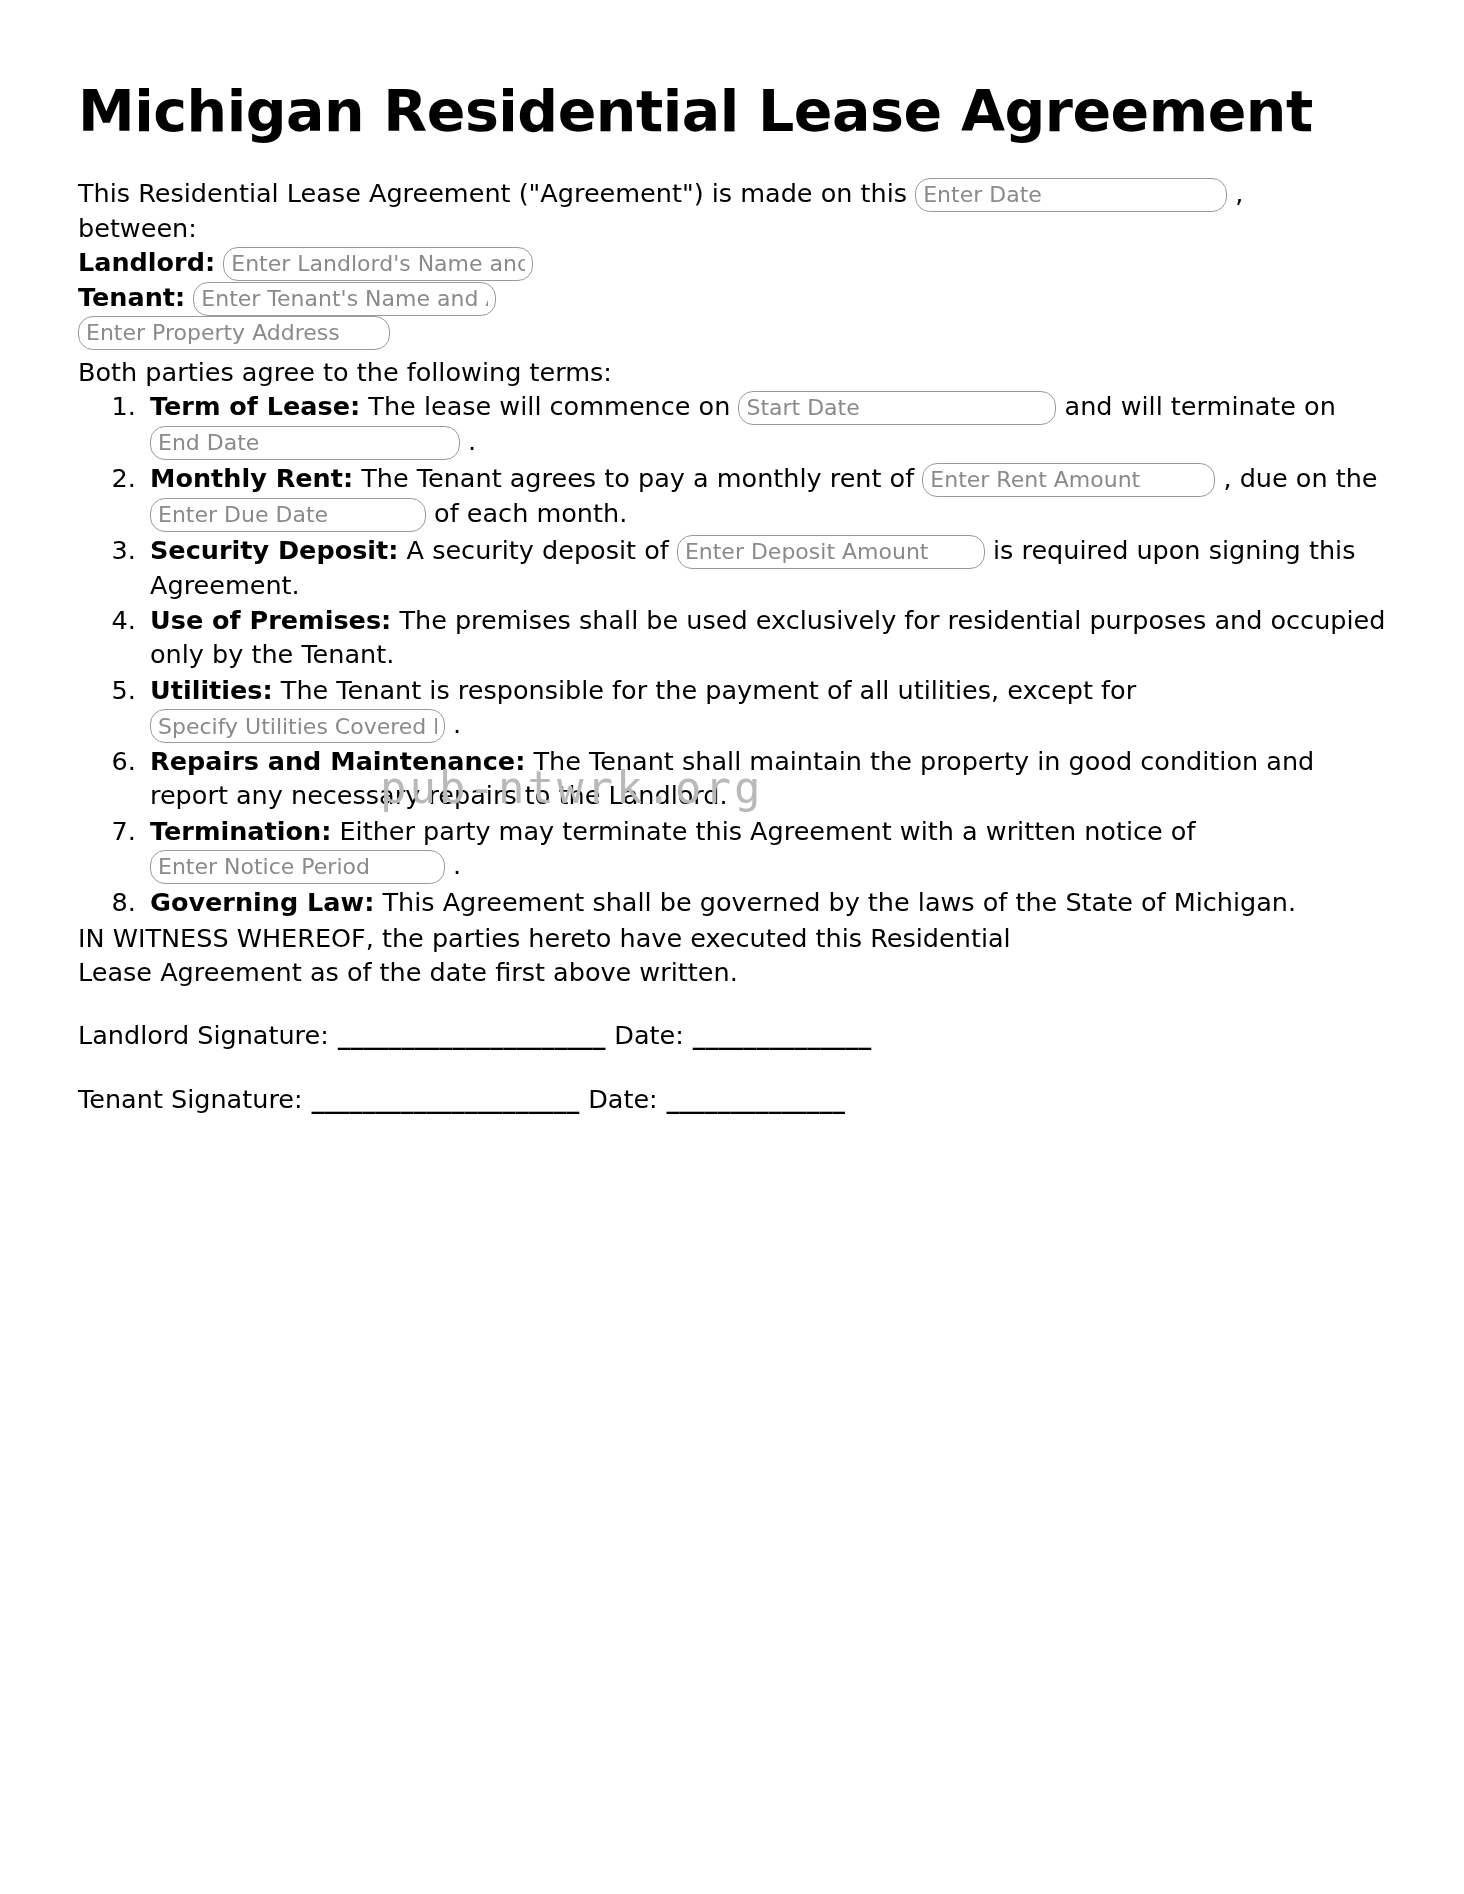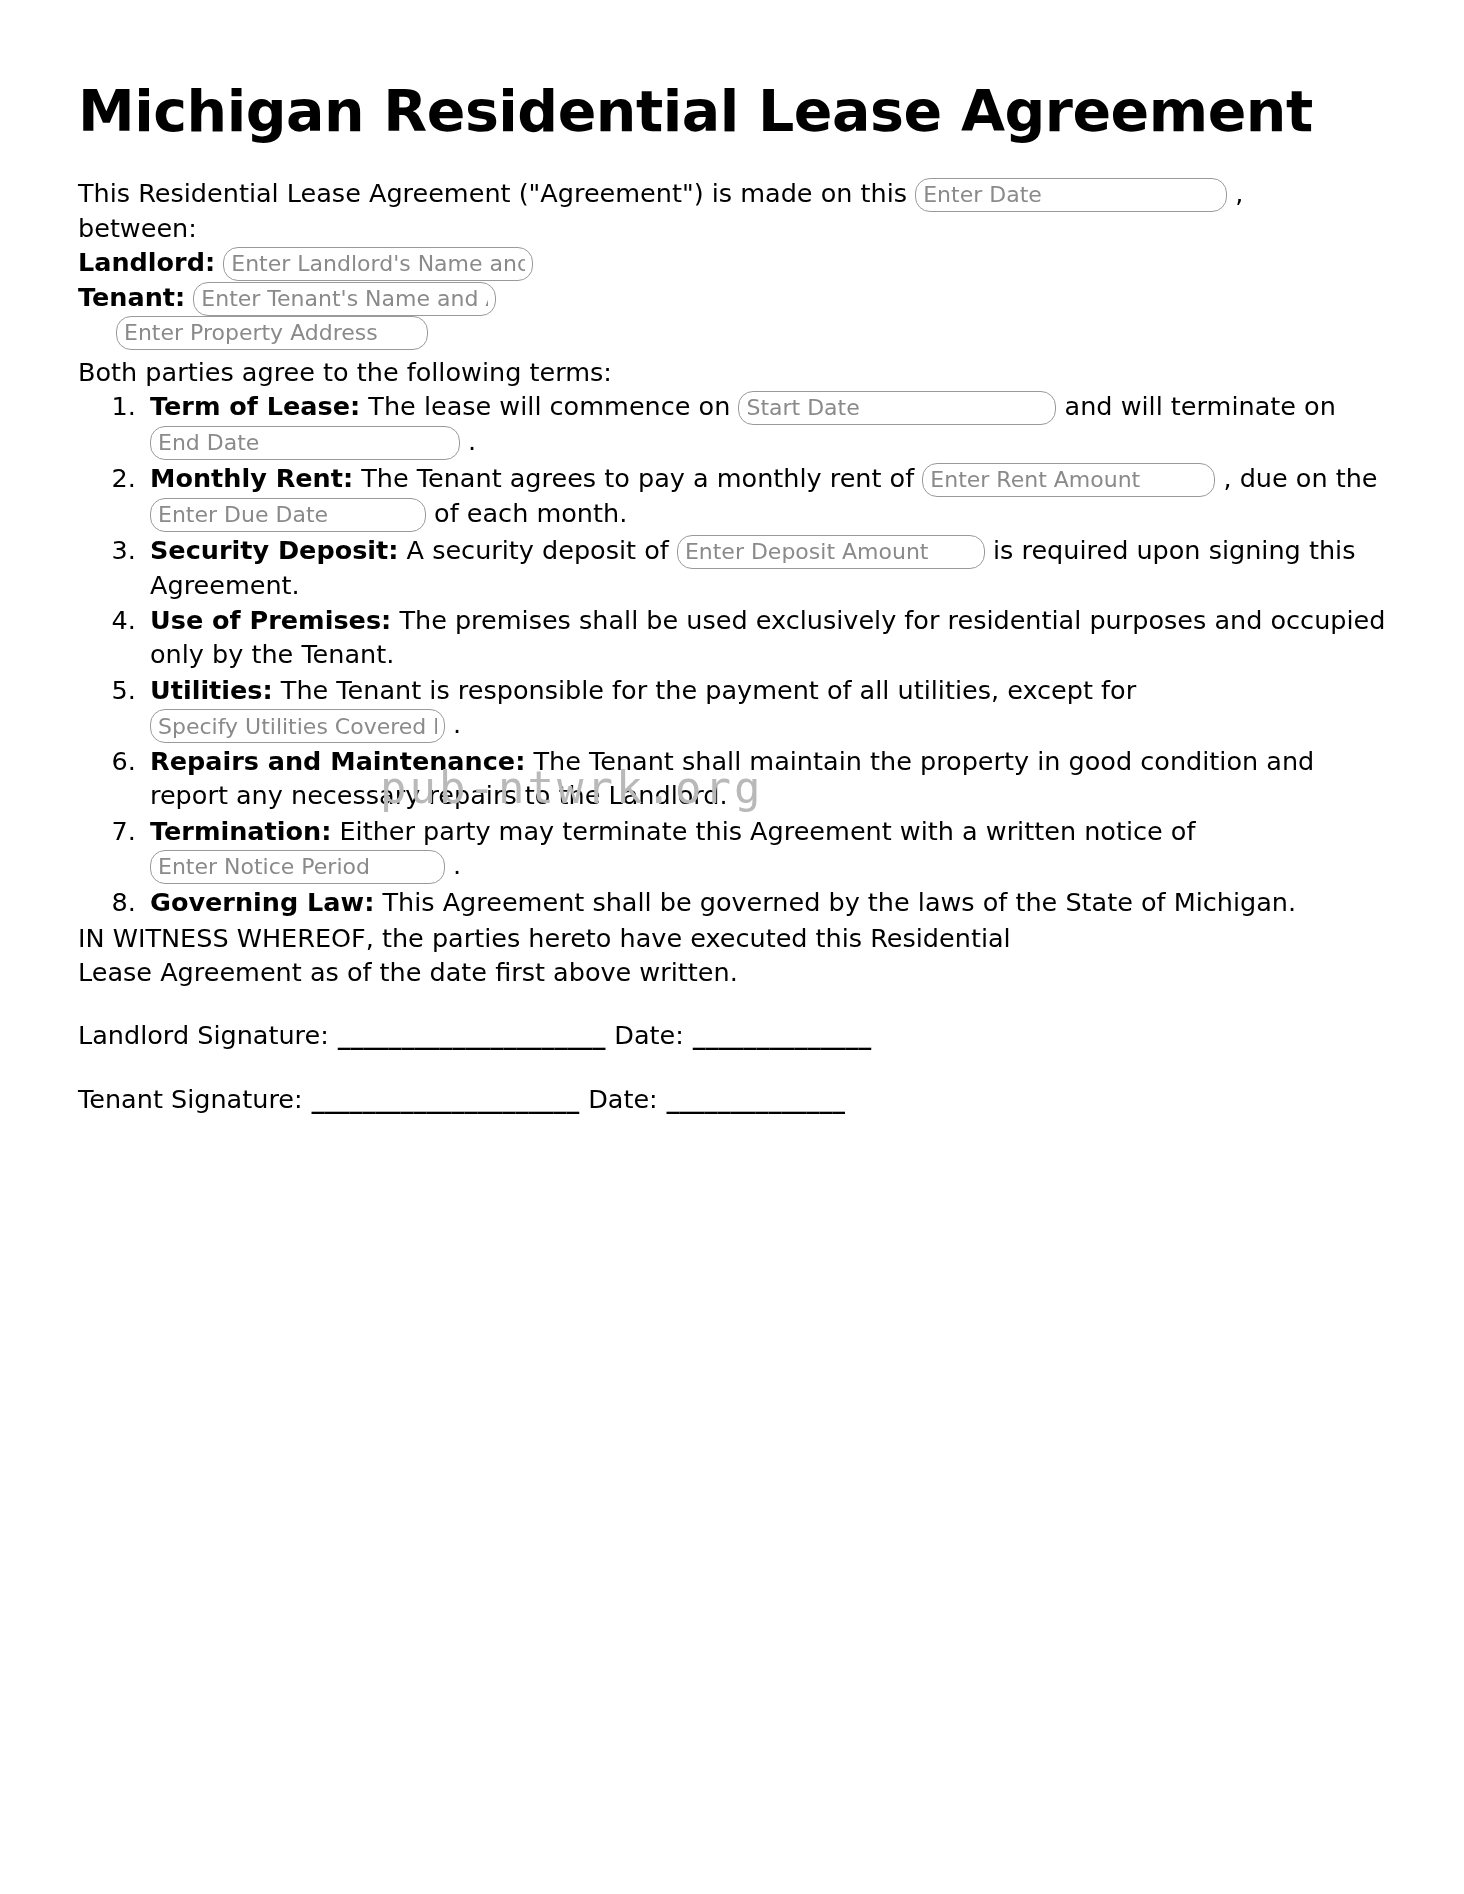--- a/index.html
+++ b/index.html
@@ -61,21 +61,21 @@
     vertical-align: middle;
     height: 34px;
     outline: none;
   }
   input.fld::placeholder { color: #8a8a8a; opacity: 1; }
   input.fld::-moz-placeholder { color: #8a8a8a; opacity: 1; }
 
   .w-date      { width: 312px; }
   .w-landlord  { width: 310px; }
   .w-tenant    { width: 303px; }
-  .w-address   { width: 312px; margin-left: 38px; }
+  .w-address   { width: 312px; }
   .w-startdate { width: 318px; }
   .w-enddate   { width: 310px; }
   .w-rent      { width: 293px; }
   .w-duedate   { width: 276px; }
   .w-deposit   { width: 308px; }
   .w-utilities { width: 295px; }
   .w-notice    { width: 295px; }
 
   ol.terms {
     font-size: 25.5px;

